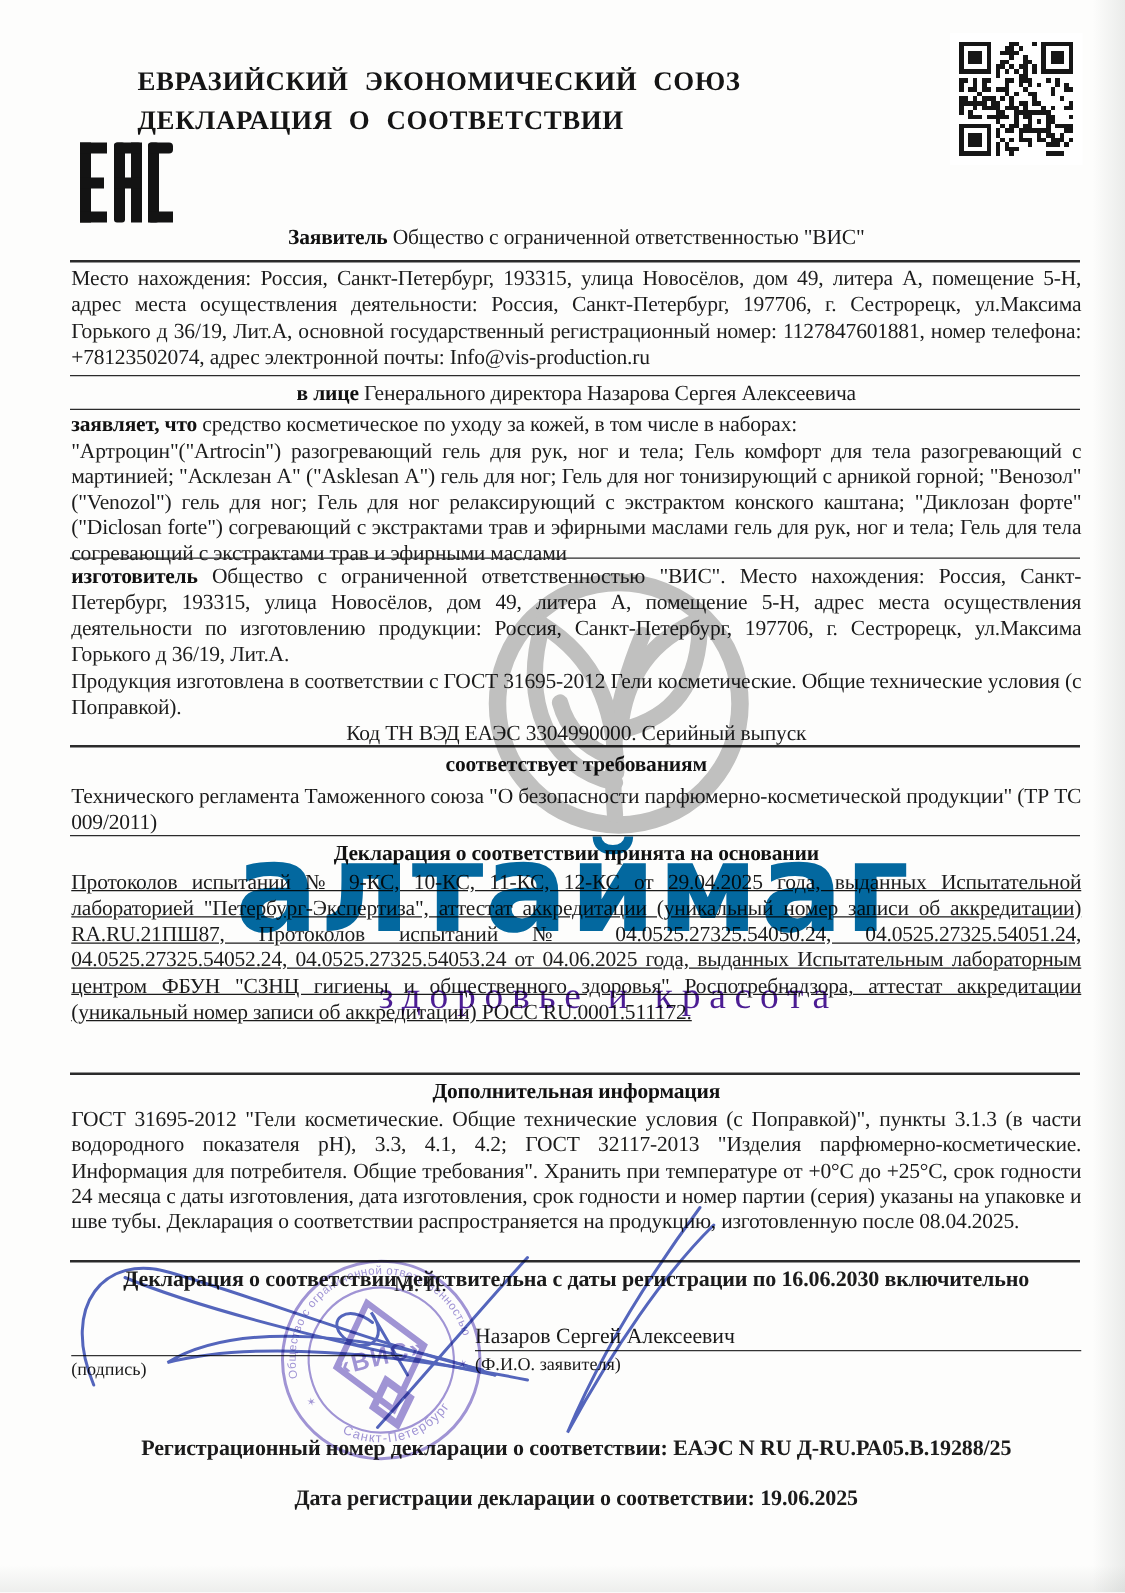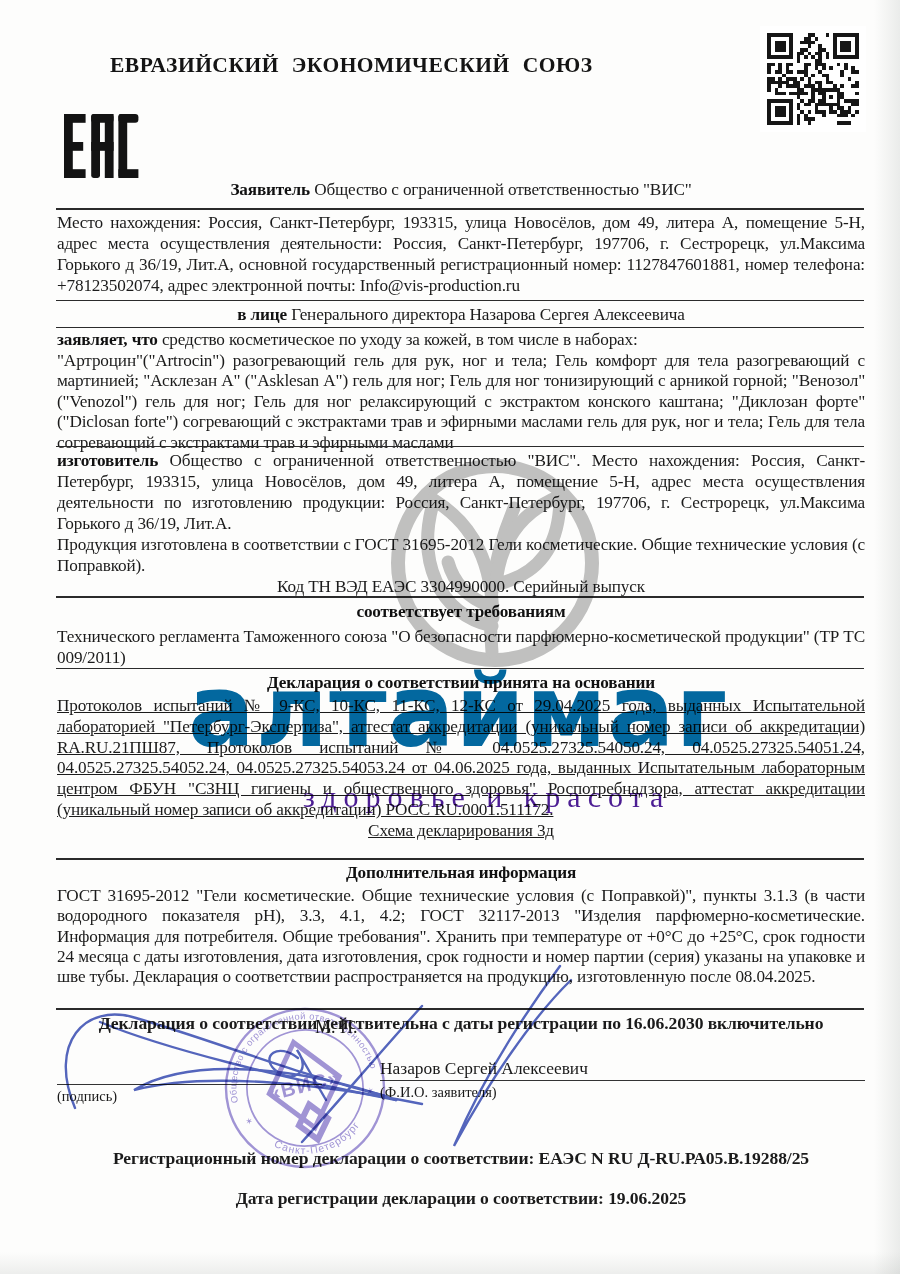--- a/index.html
+++ b/index.html
@@ -43,20 +43,21 @@
     font-size:30px;color:#4c1d95;letter-spacing:7px;line-height:1;
   }
   .overlay{mix-blend-mode:multiply;pointer-events:none;z-index:6;}
   svg text{font-family:"Liberation Sans",sans-serif;}
 </style>
 </head>
 <body>
 
 <div class="abs title">
   <div>ЕВРАЗИЙСКИЙ ЭКОНОМИЧЕСКИЙ СОЮЗ</div>
+  <div>ДЕКЛАРАЦИЯ О СООТВЕТСТВИИ</div>
 </div>
 
 <div class="abs" style="left:60px;top:110px;">
   <svg width="80" height="72" viewBox="0 0 100 90">
     <g fill="#131313">
       <rect x="5" y="5" width="11" height="80"></rect>
         <rect x="5" y="5" width="27" height="11"></rect>
       <rect x="5" y="40" width="24" height="11"></rect>
         <rect x="5" y="74" width="27" height="11"></rect>
       <rect x="39" y="5" width="11" height="80" rx="3"></rect>
@@ -295,21 +296,20 @@
 </div>
 <div class="abs hr" style="top:596px;"></div>
 
 <div class="abs para nojust b" style="top:601px;">соответствует требованиям</div>
 <div class="abs para" style="top:626px;">Технического регламента Таможенного союза "О безопасности парфюмерно-косметической продукции" (ТР ТС 009/2011)</div>
 <div class="abs hr thin" style="top:668px;"></div>
 
 <div class="abs para nojust b" style="top:672px;">Декларация о соответствии принята на основании</div>
 <div class="abs para" style="top:696px;line-height:20.8px;text-decoration:underline;">
   <div>Протоколов испытаний № 9-КС, 10-КС, 11-КС, 12-КС от 29.04.2025 года, выданных Испытательной лабораторией "Петербург-Экспертиза",  аттестат аккредитации (уникальный номер записи об аккредитации) RA.RU.21ПШ87,  Протоколов испытаний № 04.0525.27325.54050.24, 04.0525.27325.54051.24, 04.0525.27325.54052.24, 04.0525.27325.54053.24 от 04.06.2025 года, выданных Испытательным лабораторным центром ФБУН "СЗНЦ гигиены и общественного здоровья" Роспотребнадзора, аттестат аккредитации (уникальный номер записи об аккредитации) РОСС RU.0001.511172.</div>
-  <div class="nojust">Схема декларирования 3д</div>
 </div>
 <div class="abs hr" style="top:858px;"></div>
 
 <div class="abs para nojust b" style="top:862px;">Дополнительная информация</div>
 <div class="abs para" style="top:886px;line-height:20.3px;">ГОСТ 31695-2012 "Гели косметические. Общие технические условия (с Поправкой)", пункты 3.1.3 (в части водородного показателя рН), 3.3, 4.1, 4.2; ГОСТ 32117-2013 "Изделия парфюмерно-косметические. Информация для потребителя. Общие требования". Хранить при температуре от +0°С до +25°С, срок годности 24 месяца с даты изготовления, дата изготовления, срок годности и номер партии (серия) указаны на упаковке и шве тубы. Декларация о соответствии распространяется на продукцию, изготовленную после 08.04.2025.</div>
 <div class="abs hr" style="top:1008px;"></div>
 
 <div class="abs para nojust bold-line" style="top:1013px;">Декларация о соответствии действительна с даты регистрации по 16.06.2030 включительно</div>
 
 <div class="abs" style="left:315px;top:1017px;font-size:18px;">М. П.</div>

